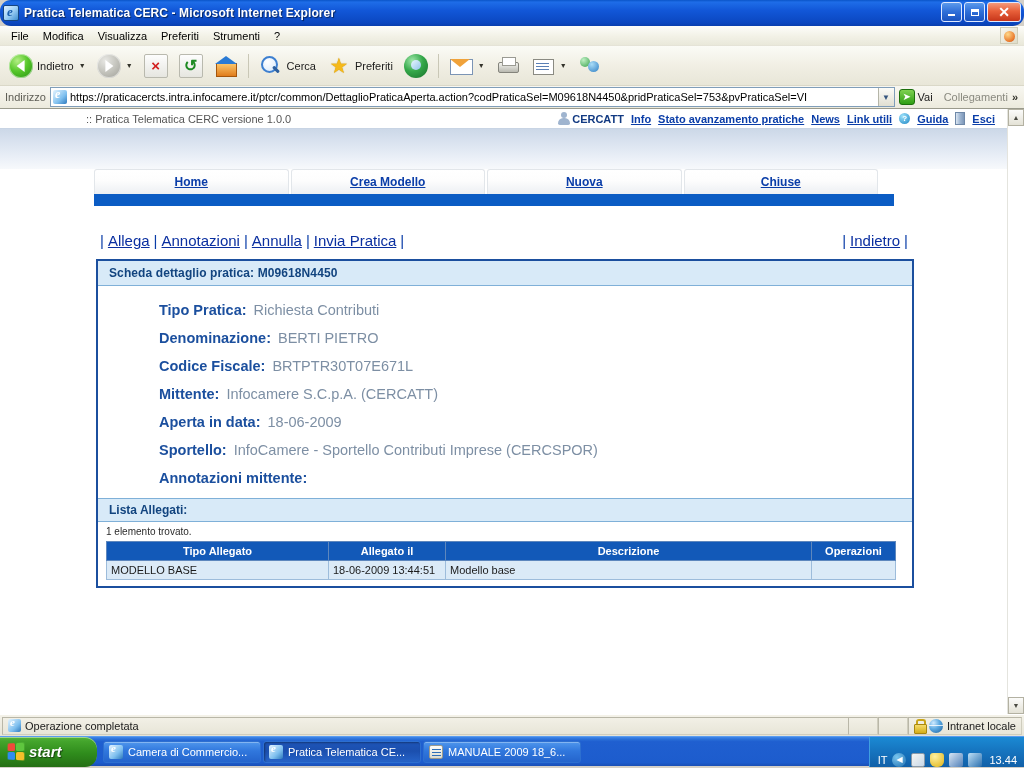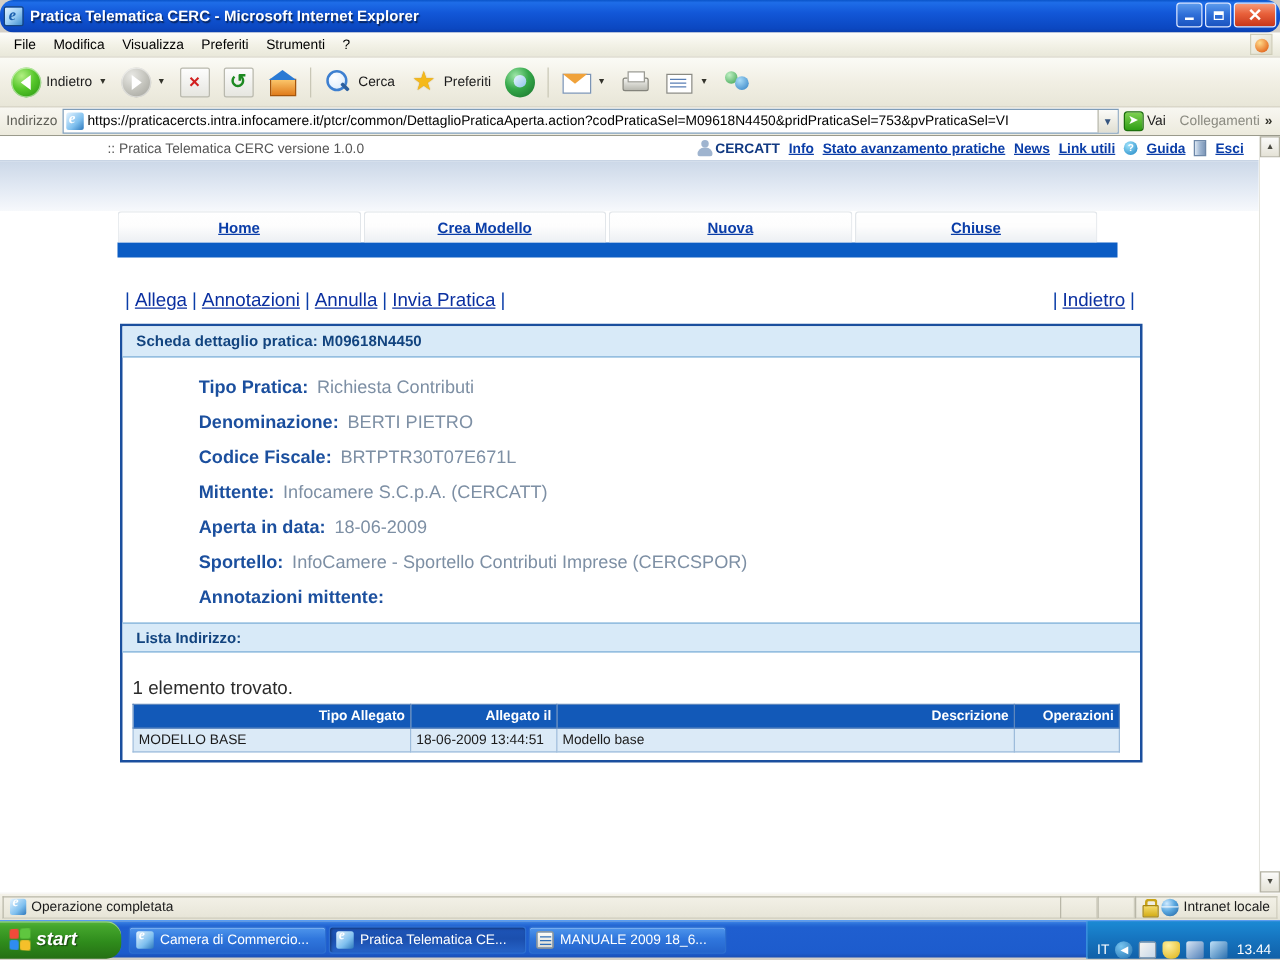--- a/index.html
+++ b/index.html
@@ -412,34 +412,34 @@
   .sub-head {
     background: #d8eaf8;
     border-top: 1px solid #7fb0d8;
     border-bottom: 1px solid #7fb0d8;
     height: 24px;
     display:flex;align-items:center;
     padding-left: 11px;
     font-size: 12px; font-weight: bold; color:#12447f;
   }
   .found {
-    font-size: 15px; color:#2b2b2b;
-    padding: 20px 0 4px 8px;
+    font-size: 10px; color:#2b2b2b;
+    padding: 4px 0 4px 8px;
   }
   table.att {
     width: 790px;
     margin: 0 0 6px 8px;
     border-collapse: collapse;
     font-size: 11px;
   }
   table.att th {
     background: #1259b8;
     color: #fff;
     font-weight: bold;
-    text-align: right;
+    text-align: center;
     padding: 3px 4px;
     border: 1px solid #5e87bd;
     white-space: nowrap;
   }
   table.att td {
     background: #dbeaf7;
     color: #1b1b1b;
     padding: 3px 4px;
     border: 1px solid #9dbcdb;
     white-space: nowrap;
@@ -782,21 +782,21 @@
         <div class="field-row">
           <span class="field-label">Sportello:</span>
           <span class="field-value">InfoCamere - Sportello Contributi Imprese (CERCSPOR)</span>
         </div>
         <div class="field-row">
           <span class="field-label">Annotazioni mittente:</span>
           <span class="field-value"></span>
         </div>
       </div>
 
-      <div class="sub-head">Lista Indirizzo:</div>
+      <div class="sub-head">Lista Allegati:</div>
       <div class="found">1 elemento trovato.</div>
 
       <table class="att">
         <thead>
           <tr>
             <th style="width:222px">Tipo Allegato</th>
             <th style="width:117px">Allegato il</th>
             <th style="width:366px">Descrizione</th>
             <th>Operazioni</th>
           </tr>

